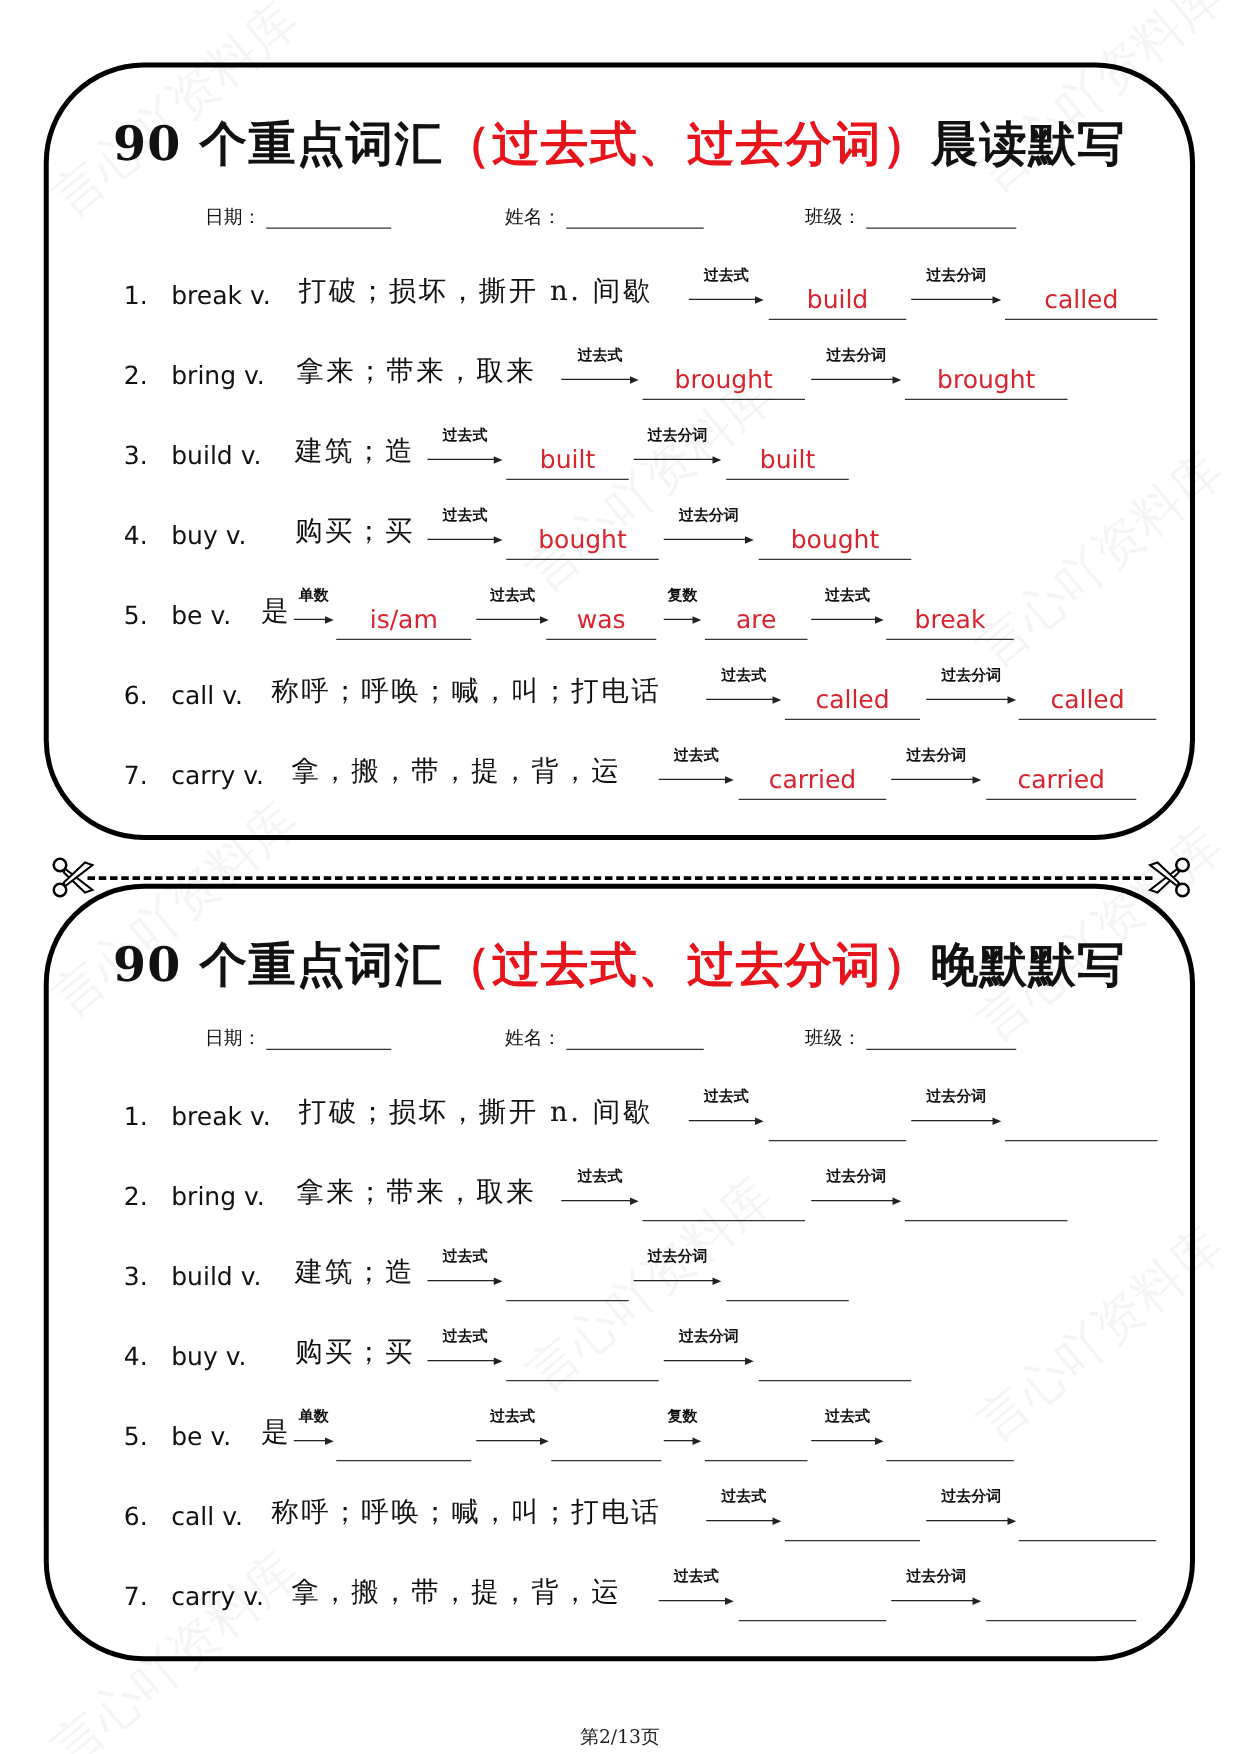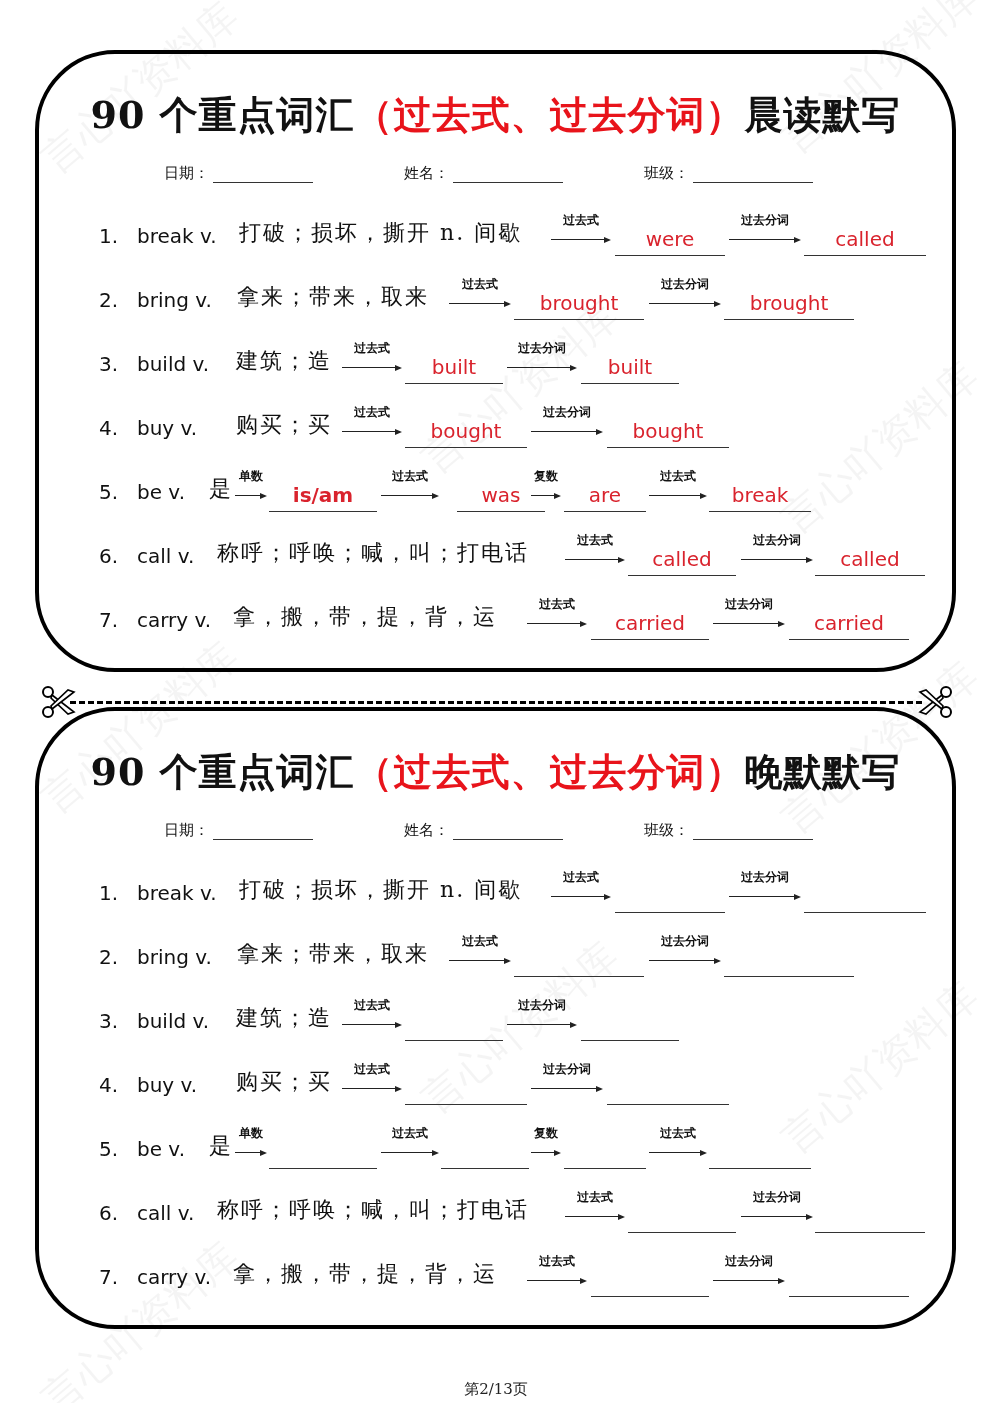--- a/index.html
+++ b/index.html
@@ -103,21 +103,21 @@
 
   <div class="row" style="top:158px;">
     <span class="num" style="left:0;">1.</span>
     <span class="word" style="left:38px;">break v.</span>
     <span class="cn" style="left:140px;">打破；损坏，撕开 n. 间歇</span>
     <span class="arrow" style="left:452px;width:60px;">
         <span class="lbl">过去式</span>
         <span class="shaft"></span>
         <span class="head"></span>
       </span>
-    <span class="blank" style="left:516px;width:110px;">were</span>
+    <span class="blank" style="left:516px;width:110px;">build</span>
     <span class="arrow" style="left:630px;width:72px;">
         <span class="lbl">过去分词</span>
         <span class="shaft"></span>
         <span class="head"></span>
       </span>
     <span class="blank" style="left:705px;width:122px;">called</span>
   </div>
 
   <div class="row" style="top:222px;">
     <span class="num" style="left:0;">2.</span>
@@ -175,27 +175,27 @@
 
   <div class="row" style="top:414px;">
     <span class="num" style="left:0;">5.</span>
     <span class="word" style="left:38px;">be v.</span>
     <span class="cn" style="left:110px;">是</span>
     <span class="arrow" style="left:136px;width:32px;">
         <span class="lbl">单数</span>
         <span class="shaft"></span>
         <span class="head"></span>
       </span>
-    <span class="blank" style="left:170px;width:108px;font-weight:bold;">is/am</span>
+    <span class="blank" style="left:170px;width:108px;">is/am</span>
     <span class="arrow" style="left:282px;width:58px;">
         <span class="lbl">过去式</span>
         <span class="shaft"></span>
         <span class="head"></span>
       </span>
-    <span class="blank" style="left:358px;width:88px;">was</span>
+    <span class="blank" style="left:338px;width:88px;">was</span>
     <span class="arrow" style="left:432px;width:30px;">
         <span class="lbl">复数</span>
         <span class="shaft"></span>
         <span class="head"></span>
       </span>
     <span class="blank" style="left:465px;width:82px;">are</span>
     <span class="arrow" style="left:550px;width:58px;">
         <span class="lbl">过去式</span>
         <span class="shaft"></span>
         <span class="head"></span>

